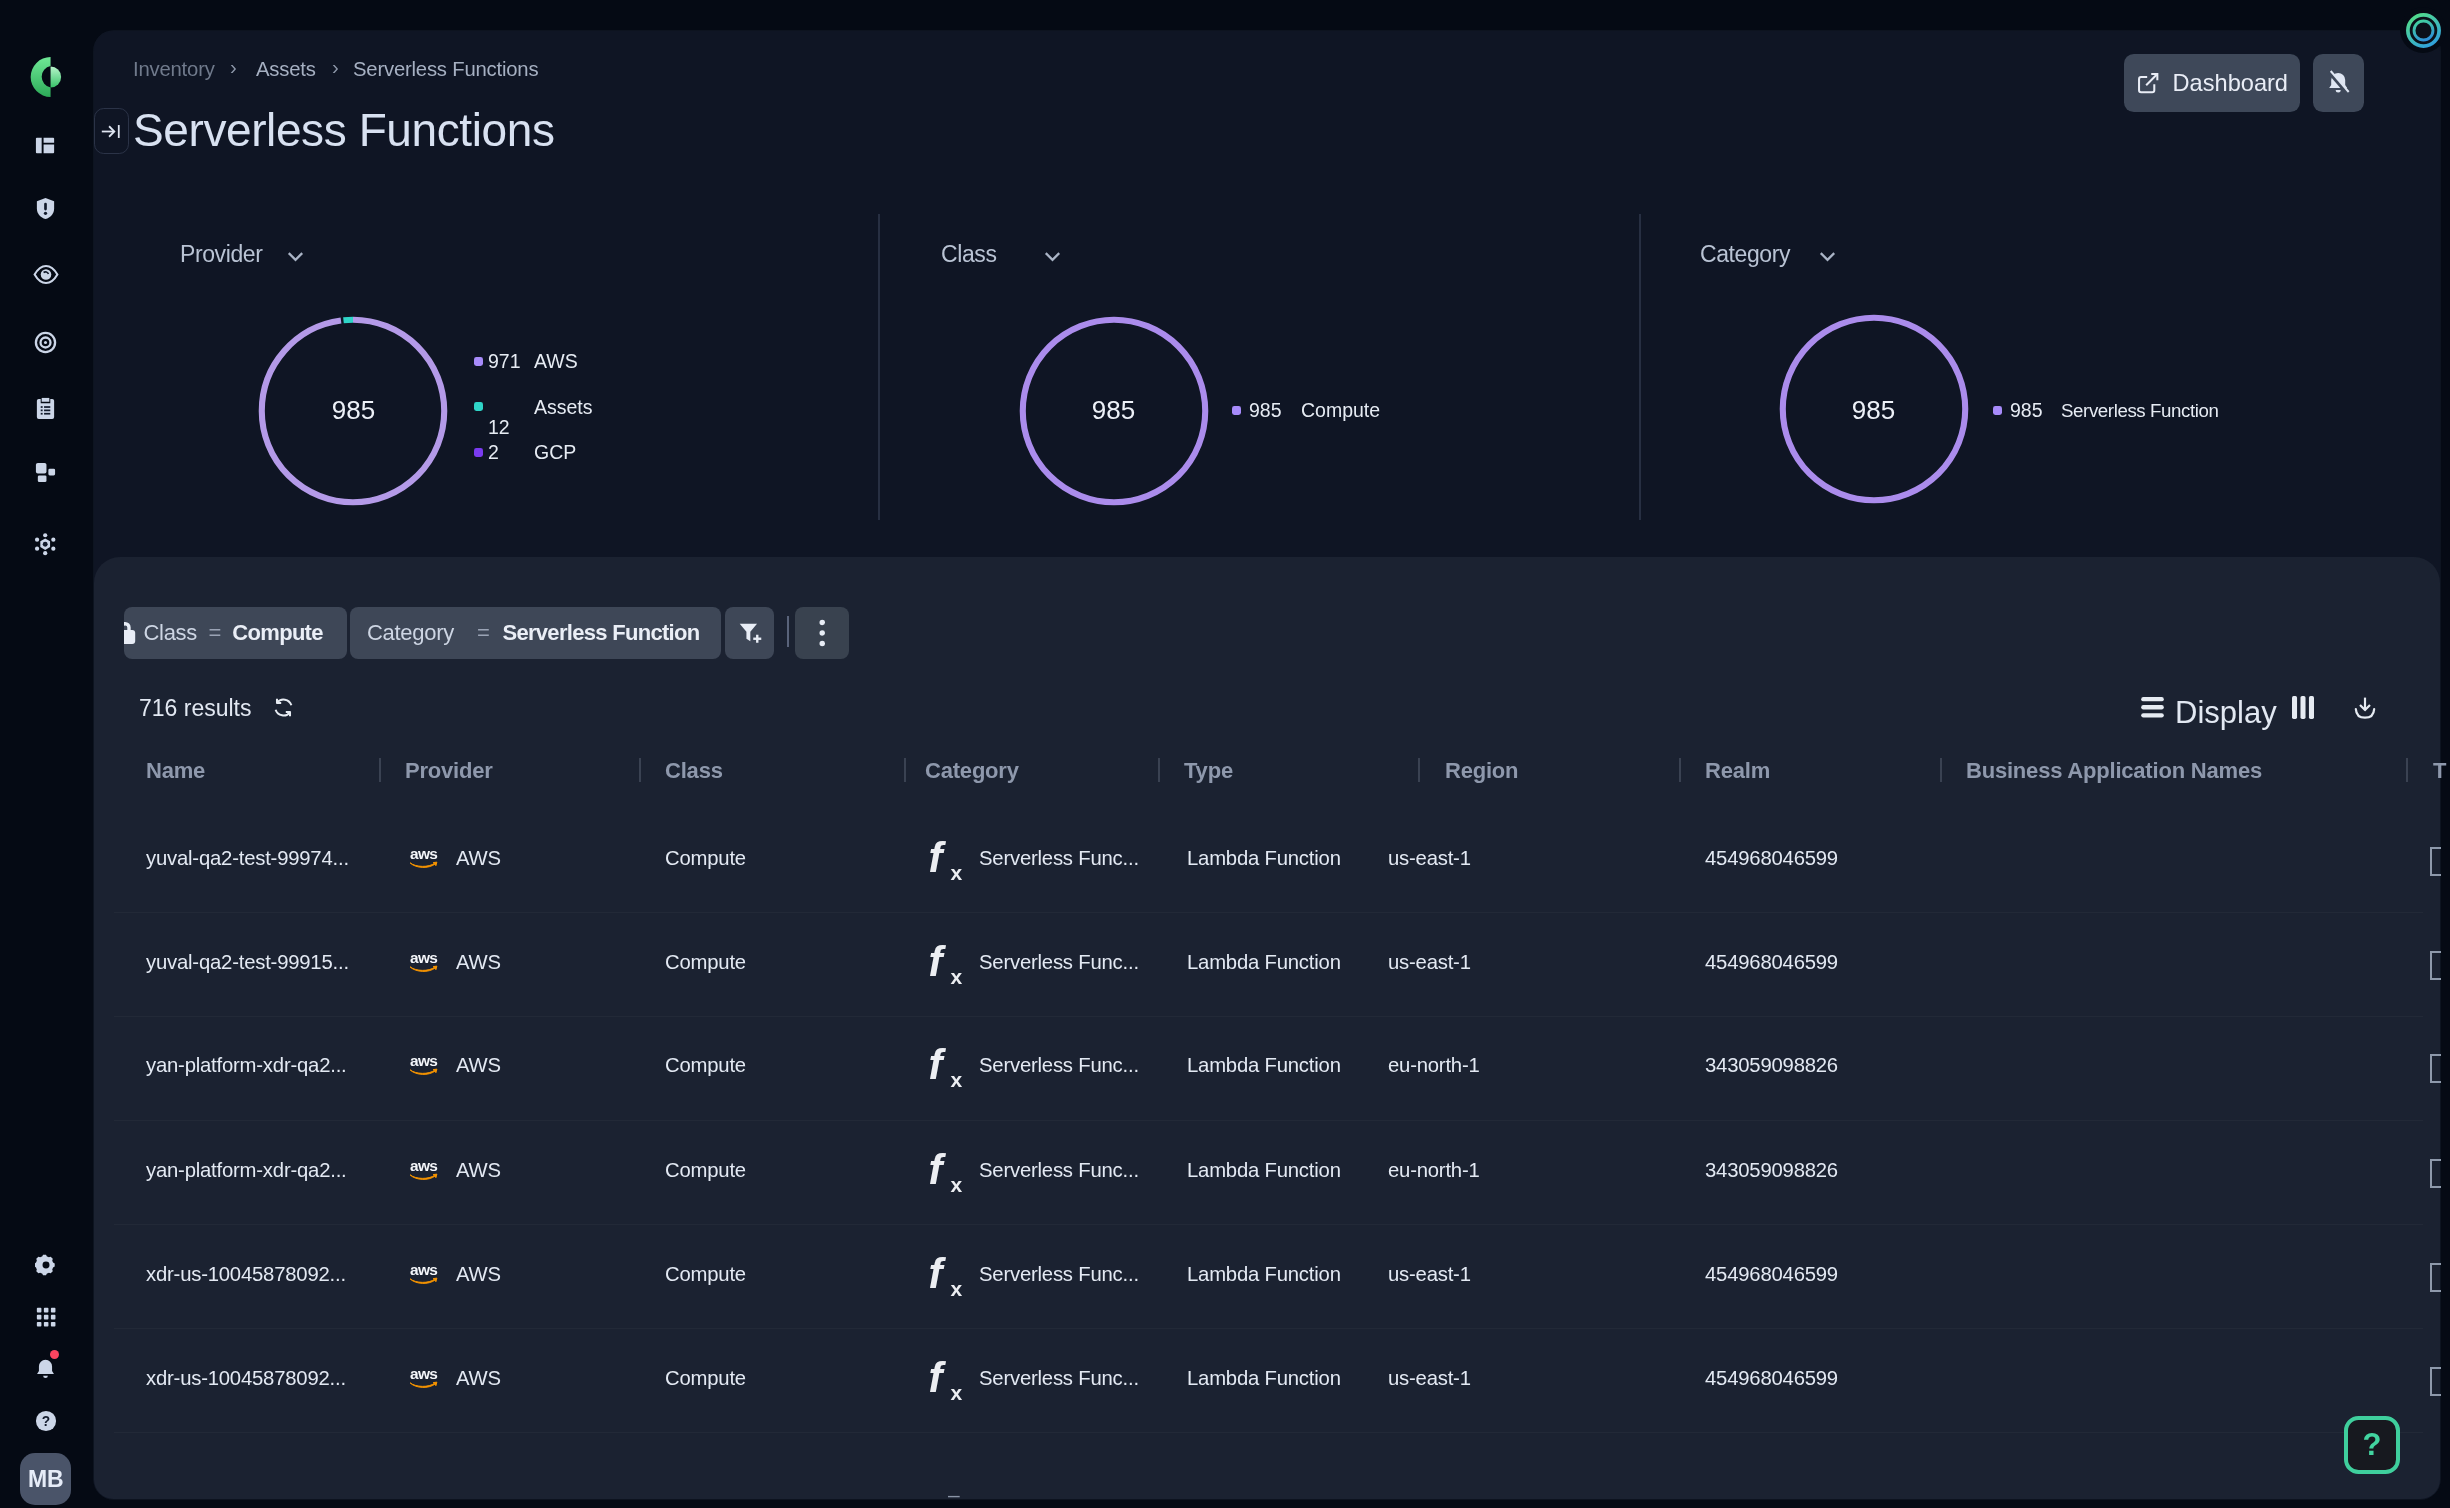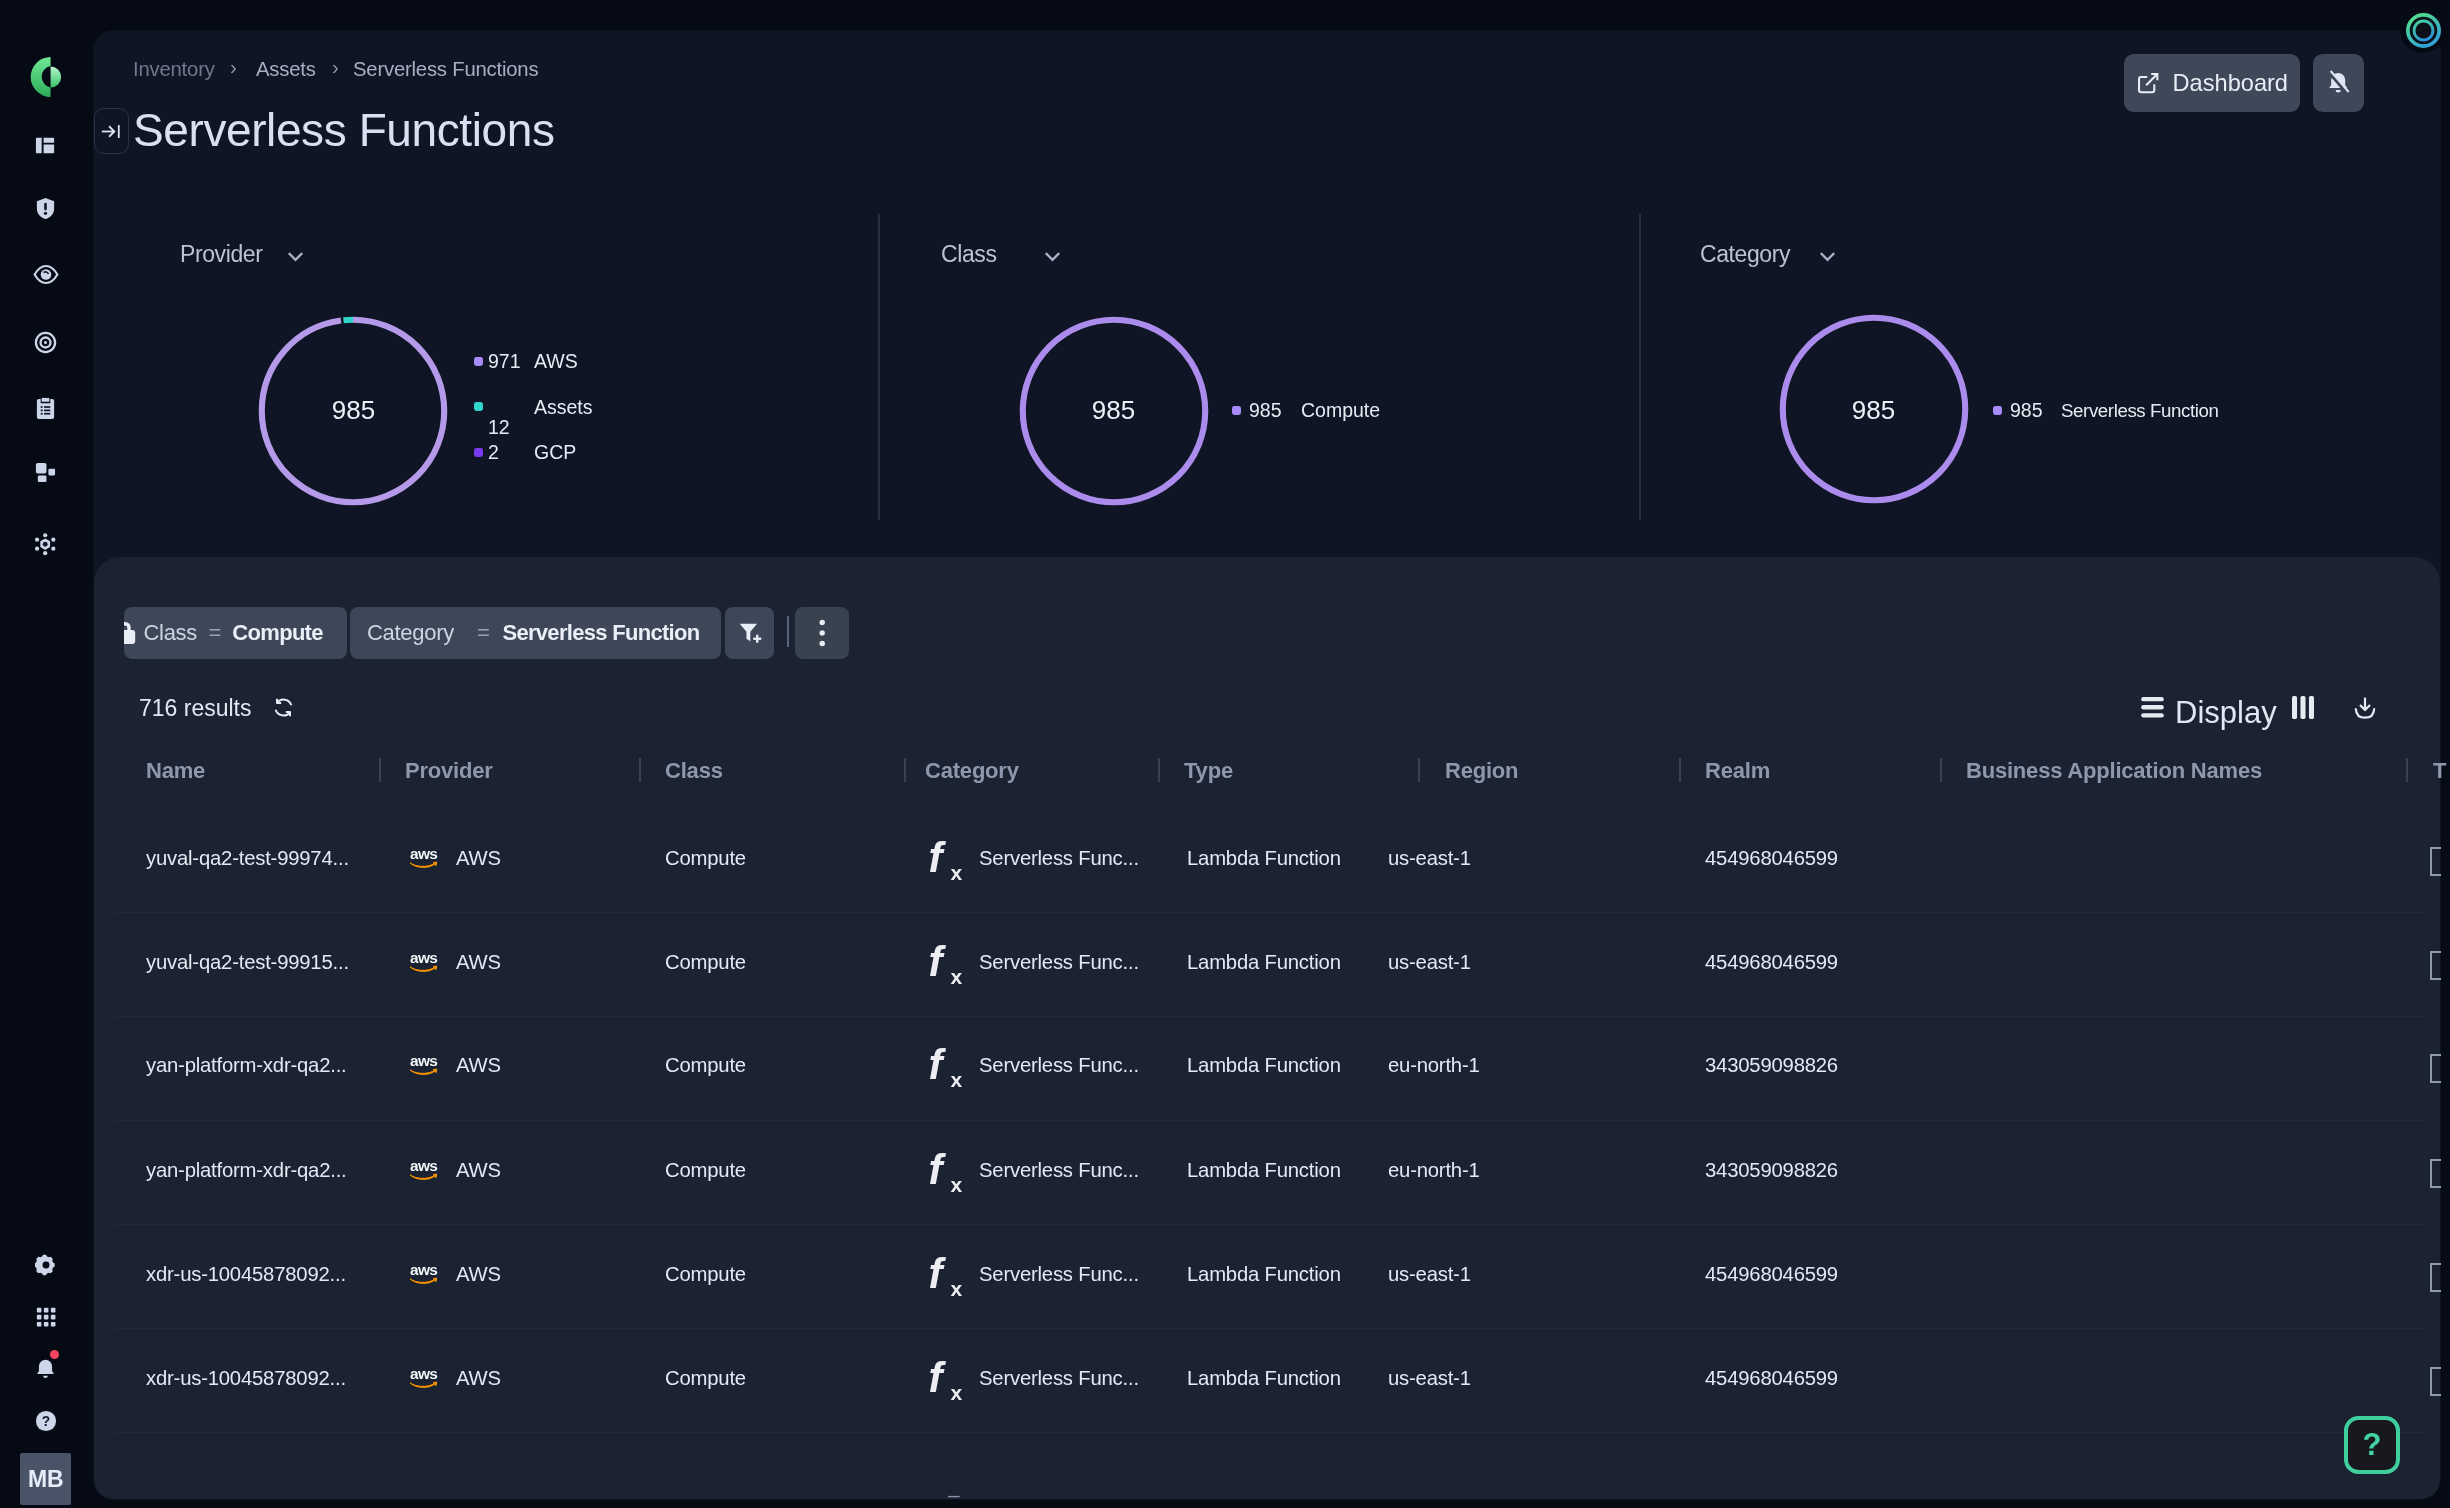--- a/index.html
+++ b/index.html
@@ -116,21 +116,21 @@
   </svg>
   <svg class="abs" style="left:34px; top:1357px;" width="23" height="24.4" viewBox="0 0 24 26" fill="#ccd6e8">
     <path d="M12,3 a7,7 0 0 1 7,7 v5 l2,3 H3 l2,-3 v-5 a7,7 0 0 1 7,-7 Z"></path>
     <path d="M9.5,20 a2.5,2.5 0 0 0 5,0 Z"></path>
   </svg>
   <div class="abs" style="left:50px; top:1350px; width:9px; height:9px; border-radius:50%; background:#fb4560;"></div>
   <svg class="abs" style="left:35px; top:1410px;" width="22" height="22" viewBox="0 0 24 24">
     <circle cx="12" cy="12" r="11" fill="#ccd6e8"></circle>
     <text x="12" y="17.2" text-anchor="middle" font-family="Liberation Sans, sans-serif" font-size="15" font-weight="bold" fill="#121a2b">?</text>
   </svg>
-  <div class="abs" style="left:20.3px; top:1453px; width:51px; height:52px; border-radius:2px; background:#4a5469;
+  <div class="abs" style="left:20.3px; top:1453px; width:51px; height:52px; border-radius:15px; background:#4a5469;
        display:flex; align-items:center; justify-content:center; color:#e6ecf8; font-size:23px; font-weight:700;">MB</div>
 
   <div class="abs" style="left:133px; top:58px; font-size:20.3px; letter-spacing:-0.2px; color:#707a8c;">Inventory</div>
   <div class="abs" style="left:230px; top:56px; font-size:20.3px; color:#8d97a9;">›</div>
   <div class="abs" style="left:256px; top:58px; font-size:20.3px; letter-spacing:-0.2px; color:#a6b0c2;">Assets</div>
   <div class="abs" style="left:332px; top:56px; font-size:20.3px; color:#8d97a9;">›</div>
   <div class="abs" style="left:353px; top:58px; font-size:20.3px; letter-spacing:-0.2px; color:#a6b0c2;">Serverless Functions</div>
   <div class="abs" style="left:94px; top:108px; width:35px; height:46px; border:1.6px solid #2b3347; border-radius:9.8px;
        background:#0f1524; display:flex; align-items:center; justify-content:center;">
     <svg width="21" height="21" viewBox="0 0 26 26" fill="none" stroke="#dfe6f2" stroke-width="2.2">

